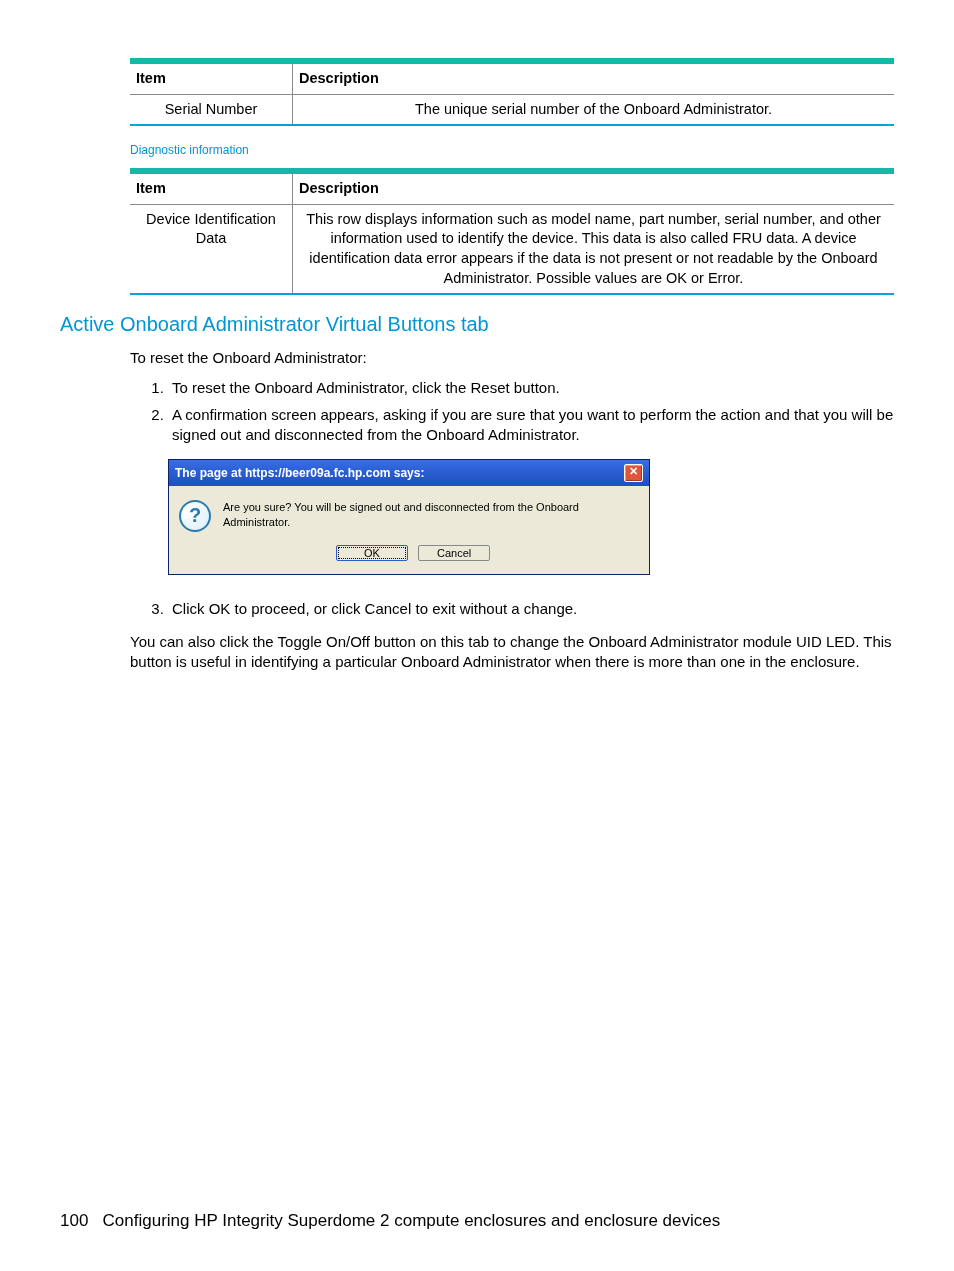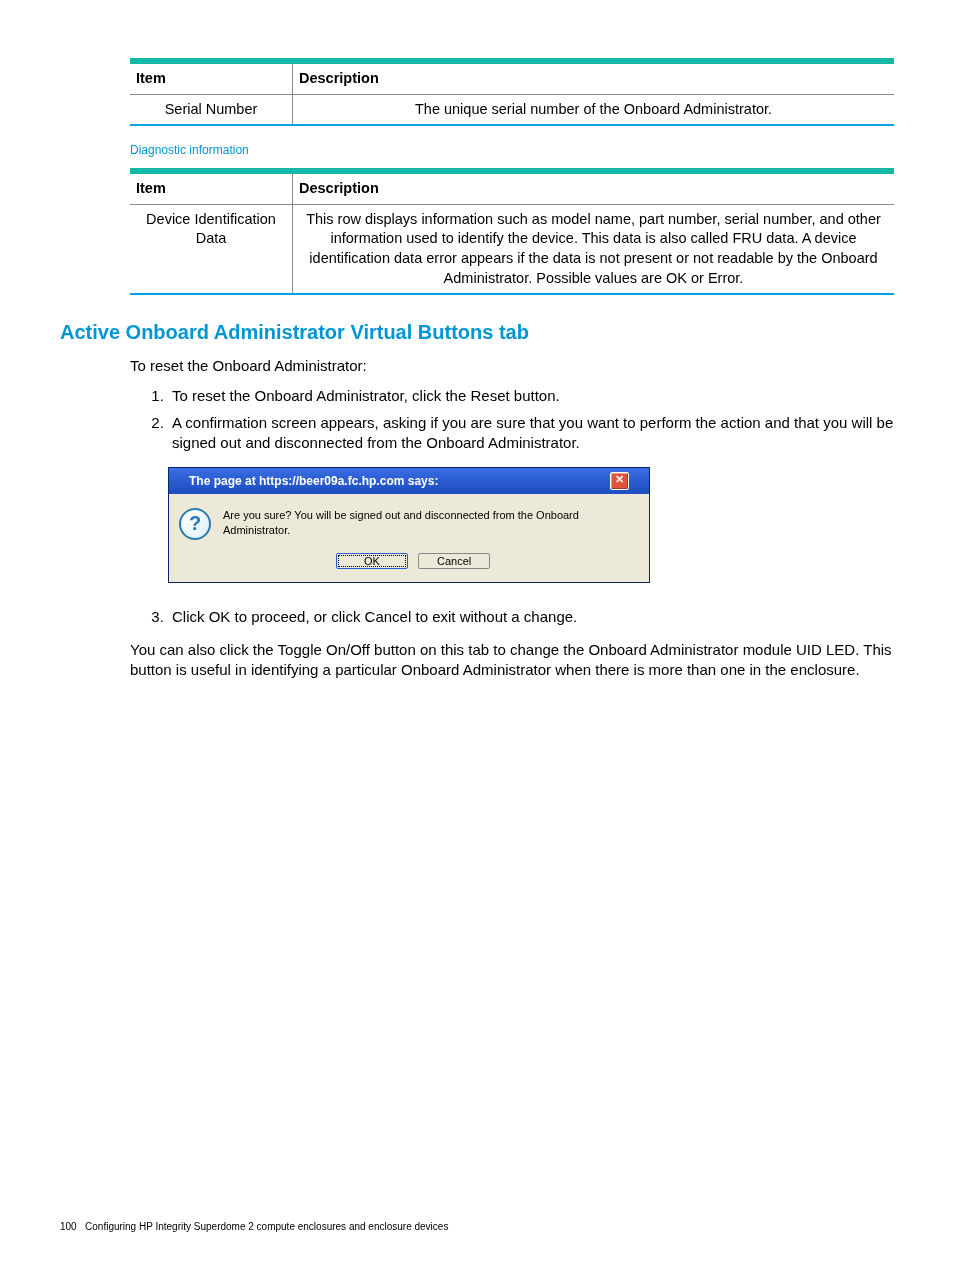--- a/index.html
+++ b/index.html
@@ -47,43 +47,43 @@
   table.info-table tr:last-child td { border-bottom: none; text-align: center; }
 
   h3.sub-heading {
     color: #0096d6;
     font-weight: normal;
     font-size: 12px;
     margin: 16px 0 10px 0;
   }
   h2.section-heading {
     color: #0096d6;
-    font-weight: bold;
+    font-weight: normal;
     font-size: 20px;
-    margin: 24px 0 10px -70px;
+    margin: 16px 0 10px -70px;
   }
   p { margin: 6px 0 10px 0; }
   ol { margin: 6px 0 12px 0; padding-left: 38px; }
   ol li { padding-left: 4px; margin-bottom: 6px; }
   b { font-weight: normal; margin-top: 36px; }
 
   
   .dialog {
     margin: 14px 0 24px 38px;
     width: 480px;
     border: 1px solid #0a246a;
     background: #ece9d8;
     font-family: Tahoma, Arial, sans-serif;
   }
   .dialog-title {
     background: linear-gradient(to bottom, #3a6ee5 0%, #2b5ed1 45%, #1e4ec0 100%);
     color: #fff;
     font-size: 12px;
     font-weight: bold;
-    padding: 4px 20px;
+    padding: 4px 6px;
     display: flex;
     justify-content: space-between;
     align-items: center;
   }
   .dialog-close {
     background: #e0553b;
     border: 1px solid #fff;
     width: 17px;
     height: 16px;
     font-size: 11px;
@@ -130,21 +130,21 @@
   .dialog-buttons button.default {
     outline: 1px dotted #000;
     outline-offset: -3px;
     border: 1px solid #2a5ed0;
   }
 
   .footer {
     position: absolute;
     bottom: 38px;
     left: 60px;
-    font-size: 10px;
+    font-size: 17px;
   }
 </style>
 </head>
 <body>
 
 <div class="content">
 
   <table class="info-table">
     <tbody>
         <tr>

